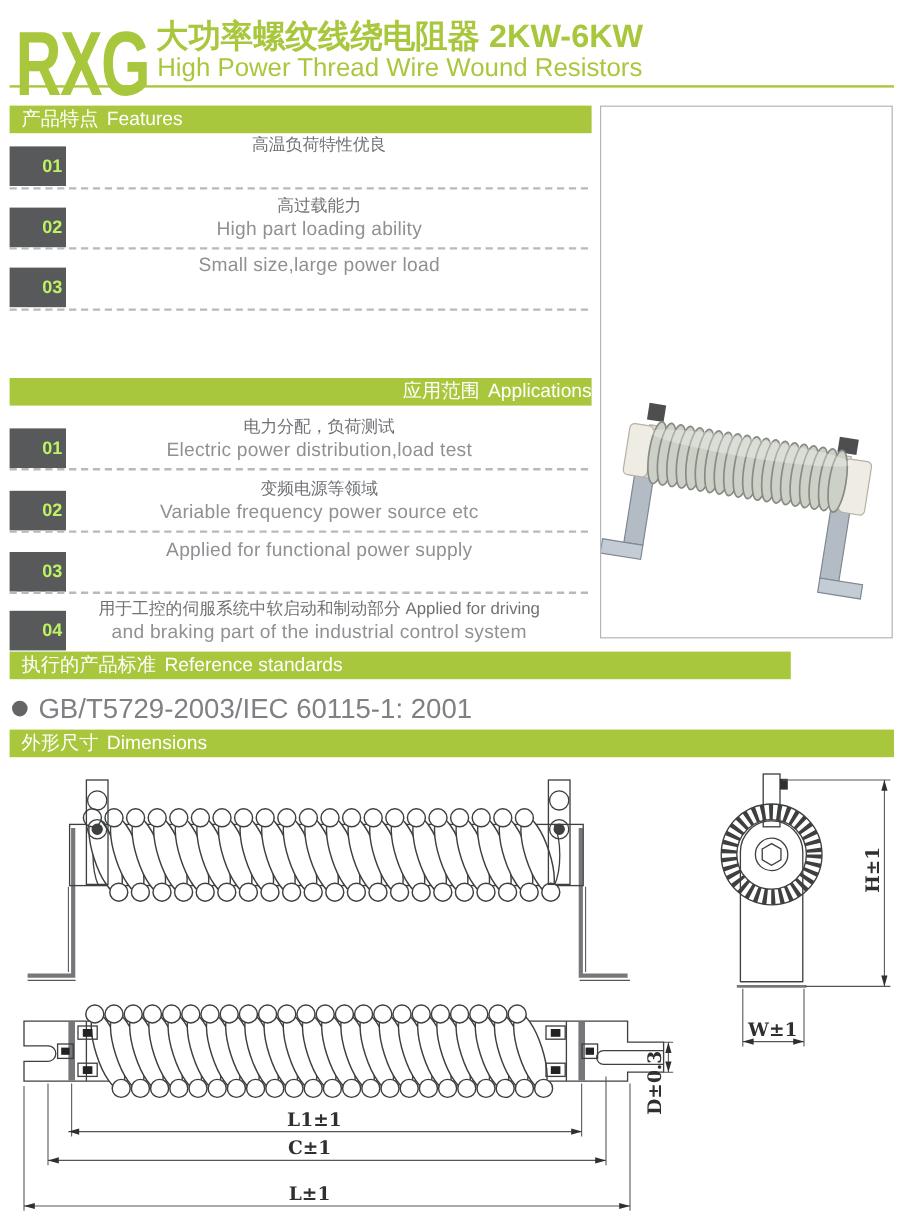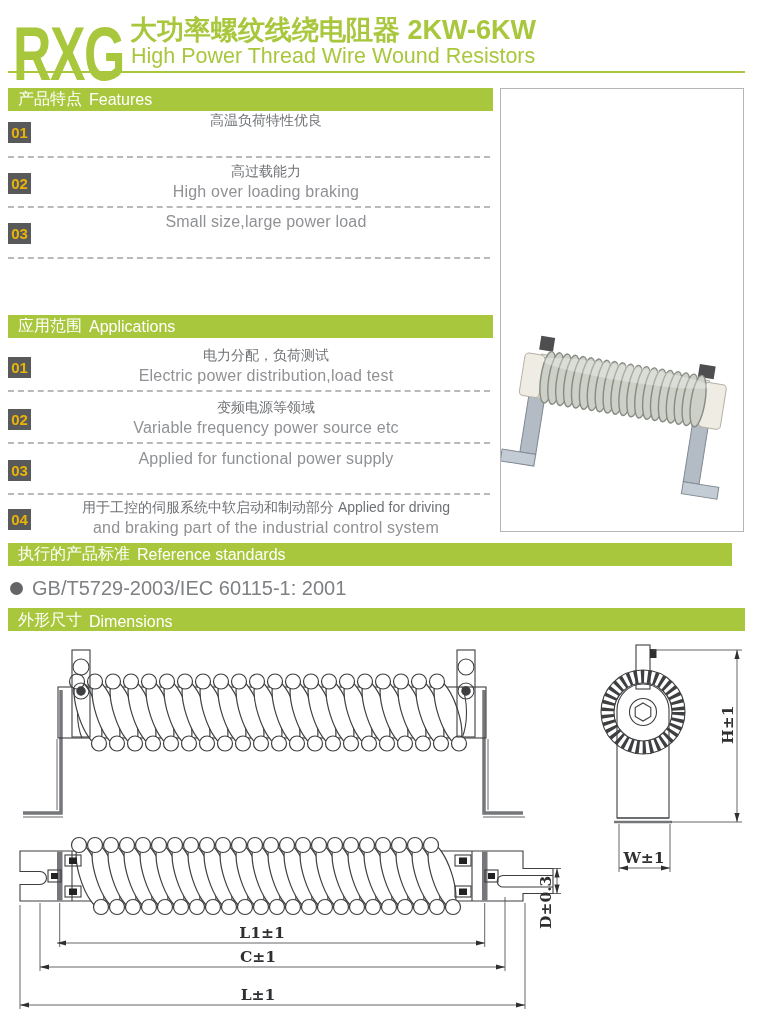--- a/index.html
+++ b/index.html
@@ -12,38 +12,38 @@
         color:var(--accent);transform:scaleX(.70);transform-origin:0 0;letter-spacing:-2px;}
   .title-zh{position:absolute;left:130px;top:12px;font-size:27px;font-weight:bold;color:var(--accent);}
   .title-en{position:absolute;left:131px;top:44px;font-size:21.5px;color:var(--accent);}
   .header-rule{position:absolute;left:8px;top:71px;width:737px;height:0;border-top:2px solid var(--accent);}
 
   
   .bar{position:absolute;left:8px;height:23px;background:var(--accent);color:#fff;
        display:flex;align-items:center;gap:7px;padding-left:10px;box-sizing:border-box;font-size:16px;}
   .bar .bzh{font-weight:normal;}
   #bar-features{top:88px;width:485px;}
-  #bar-apps{top:315px;width:485px;}
-  #bar-std{top:543px;width:724px;}
-  #bar-dim{top:608px;width:737px;align-items:flex-end;}
+  #bar-apps{top:315px;width:485px;justify-content:flex-end;}
+  #bar-std{top:543px;width:651px;}
+  #bar-dim{top:608px;width:737px;}
 
   
   .item{position:absolute;left:8px;width:482px;}
-  .badge{position:absolute;left:0;top:12px;width:23px;height:21px;background:var(--badge);
-         color:#eab308;font-size:15px;font-weight:bold;display:flex;align-items:center;justify-content:center;}
+  .badge{position:absolute;left:0;top:12px;width:23px;height:33px;background:var(--badge);
+         color:#bef264;font-size:15px;font-weight:bold;display:flex;align-items:center;justify-content:center;padding-left:24px;}
   .itxt{margin-left:34px;text-align:center;}
   .zh{font-size:14px;line-height:20px;color:#6f7174;}
   .en{font-size:16px;line-height:22px;color:#8f9194;letter-spacing:.2px;}
 
   .dash{position:absolute;left:8px;width:482px;height:0;border-top:2px dashed #b7b9bb;}
 
   
   .std-row{position:absolute;left:10px;top:577px;display:flex;align-items:center;gap:9px;}
   .bullet{width:13px;height:13px;border-radius:50%;background:#636567;}
-  .std-text{font-size:20px;color:#7e8083;}
+  .std-text{font-size:23px;color:#7e8083;}
 
   
   .photo-box{position:absolute;left:500px;top:88px;width:244px;height:444px;background:#fff;
              border:1px solid #b3b5b7;box-sizing:border-box;}
 
   
   .drawings{position:absolute;left:0;top:635px;}
   .dln{stroke:#3e3f41;stroke-width:1.1;fill:none;}
   .dthin{stroke:#55565a;stroke-width:.9;fill:none;}
   .dim{font-family:"DejaVu Serif","Liberation Serif",serif;font-weight:bold;font-size:15.5px;fill:#2e2f31;}
@@ -68,21 +68,21 @@
     <div class="itxt">
       <div class="zh">高温负荷特性优良</div>
     </div>
   </div>
   <div class="dash" style="top:156px"></div>
 
   <div class="item" style="top:161px">
     <div class="badge">02</div>
     <div class="itxt">
       <div class="zh">高过载能力</div>
-      <div class="en">High over loading braking</div>
+      <div class="en">High part loading ability</div>
     </div>
   </div>
   <div class="dash" style="top:206px"></div>
 
   <div class="item" style="top:211px">
     <div class="badge">03</div>
     <div class="itxt">
       <div class="en">Small size,large power load</div>
     </div>
   </div>

